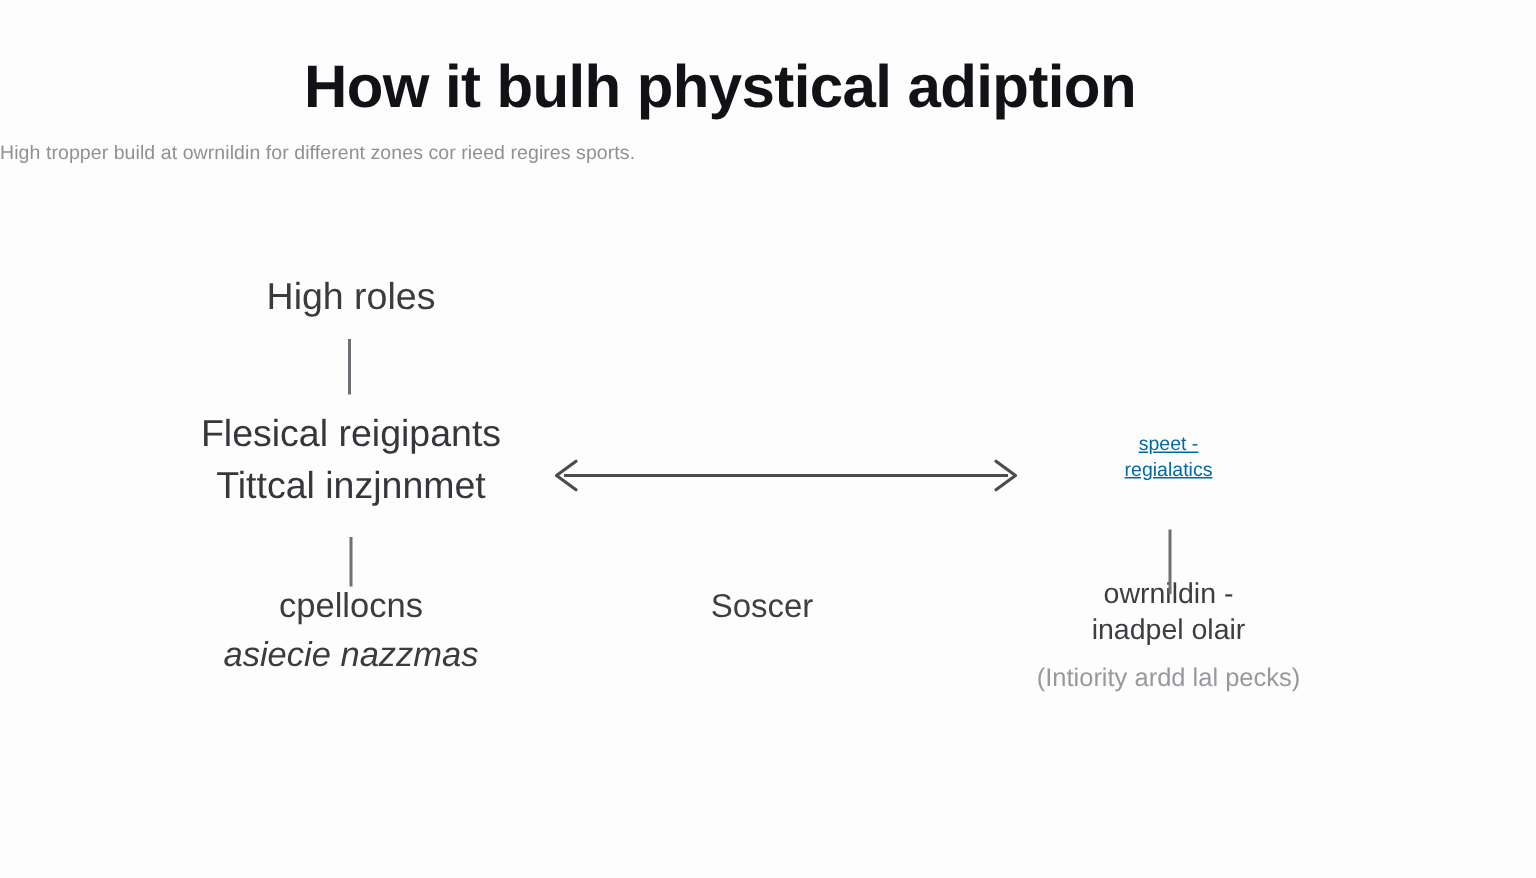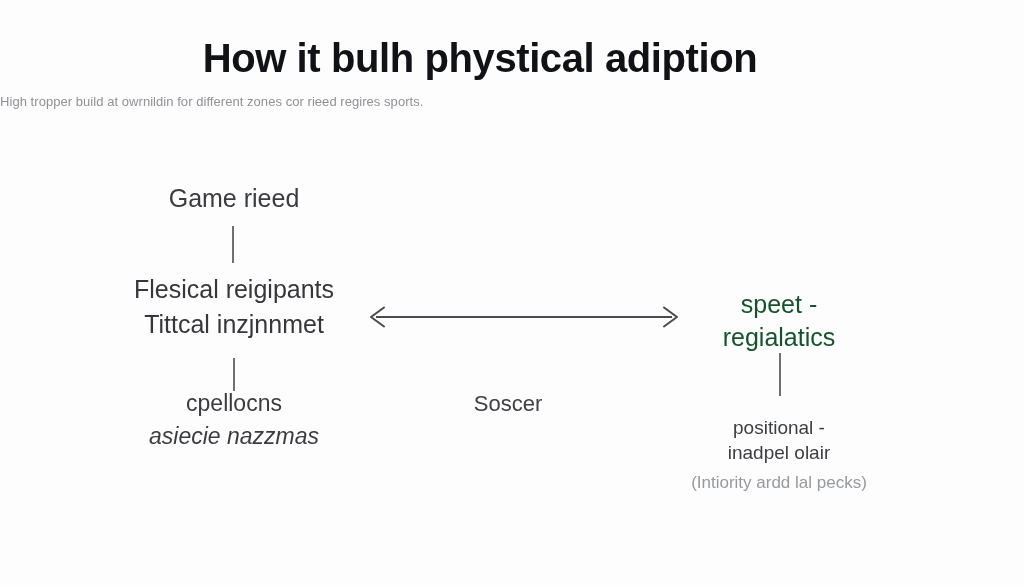--- a/index.html
+++ b/index.html
@@ -77,21 +77,21 @@
   #left-column .lvl-1 { font-size: 25px; color: #3a3c40; }
   #left-column .lvl-2 { font-size: 25px; color: #35373b; }
   #left-column .lvl-3 { font-size: 23px; color: #3a3c40; }
 
   
   #right-column {
     left: 676px;
     top: 288px;
     width: 206px;
   }
-  #right-column .lvl-1 { font-size: 25px; color: #14532d; }
+  #right-column .lvl-1 { font-size: 13px; color: #0369a1; text-decoration: underline; }
   #right-column .lvl-2 { font-size: 19px; color: #3c3e42; }
   #right-column .note {
     font-size: 17px;
     color: #97999d;
     line-height: 1.35;
     white-space: nowrap;
   }
 
   
   #center-label {
@@ -130,42 +130,42 @@
 </head>
 <body>
 
 <div id="canvas">
 
   <div class="page-title">How it bulh phystical adiption</div>
 
   <div class="page-subtitle">High tropper build at owrnildin for different zones cor rieed regires sports.</div>
 
   <div class="column" id="left-column">
-    <div class="node-label lvl-1">Game rieed</div>
+    <div class="node-label lvl-1">High roles</div>
 
     <div class="spacer-block" style="height:58px;"></div>
 
     <div class="node-label lvl-2">Flesical reigipants</div>
 
     <div class="node-label lvl-2" style="margin-top:3px;">Tittcal inzjnnmet</div>
 
     <div class="spacer-block" style="height:48px;"></div>
 
     <div class="node-label lvl-3">cpellocns</div>
 
     <div class="node-label lvl-3" style="margin-top:4px;font-style:italic;">asiecie nazzmas</div>
   </div>
 
   <div class="column" id="right-column">
     <div class="node-label lvl-1">speet -</div>
     <div class="node-label lvl-1">regialatics</div>
 
     <div class="spacer-block" style="height:63px;"></div>
 
-    <div class="node-label lvl-2">positional -</div>
+    <div class="node-label lvl-2">owrnildin -</div>
     <div class="node-label lvl-2">inadpel olair</div>
 
     <div class="note" style="margin-top:7px;">(Intiority ardd lal pecks)</div>
   </div>
 
   <div id="center-label">Soscer</div>
 
   <div class="connector" id="connector-left-top"></div>
   <div class="connector" id="connector-left-bottom"></div>
   <div class="connector" id="connector-right"></div>

